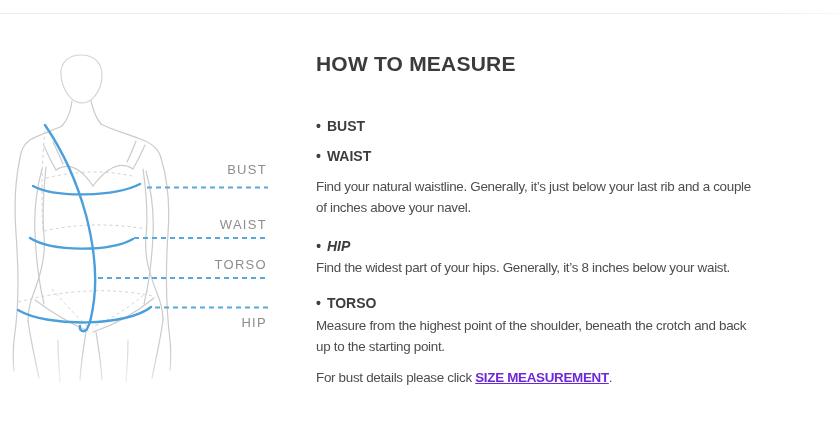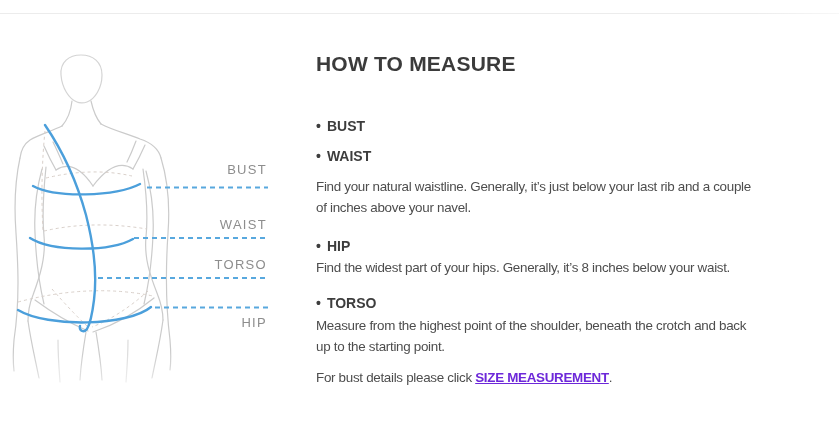--- a/index.html
+++ b/index.html
@@ -47,21 +47,21 @@
   }
   .sec-head .bullet{margin-right:6px;}
   .para{
     position:absolute;left:0;margin:0;
     font-size:13.4px;line-height:21px;color:#4d4d4d;
     letter-spacing:-0.3px;
     white-space:pre;
   }
   .h-bust{top:97px;margin-top:20px;}  .p-bust{top:117px;}
   .h-waist{top:147px;} .p-waist{top:176px;}
-  .h-hip{top:237px;}   .p-hip{top:257px;text-align:center;}
+  .h-hip{top:237px;font-style:italic;}   .p-hip{top:257px;text-align:center;}
   .h-torso{top:294px;text-align:right;} .p-torso{top:315px;}
   .footer-line{top:367px;}
   .size-link{
     color:#6d28d9;font-weight:700;
     text-decoration:underline;cursor:pointer;
   }
 </style>
 </head>
 <body>
 

